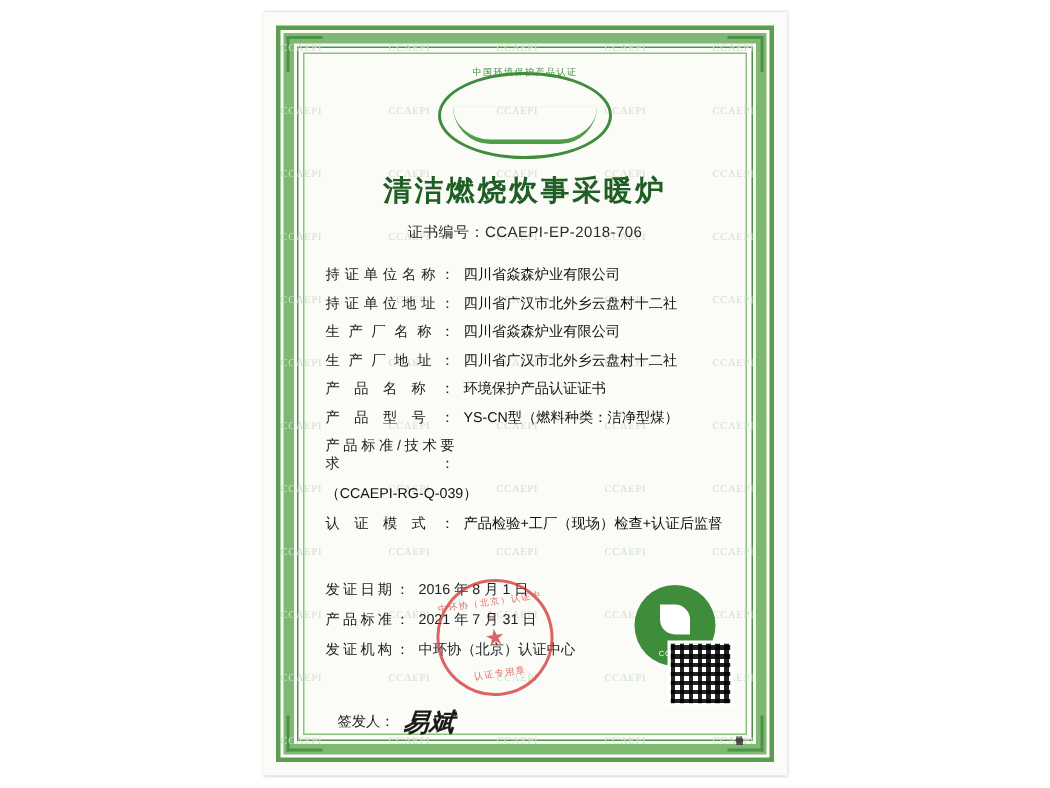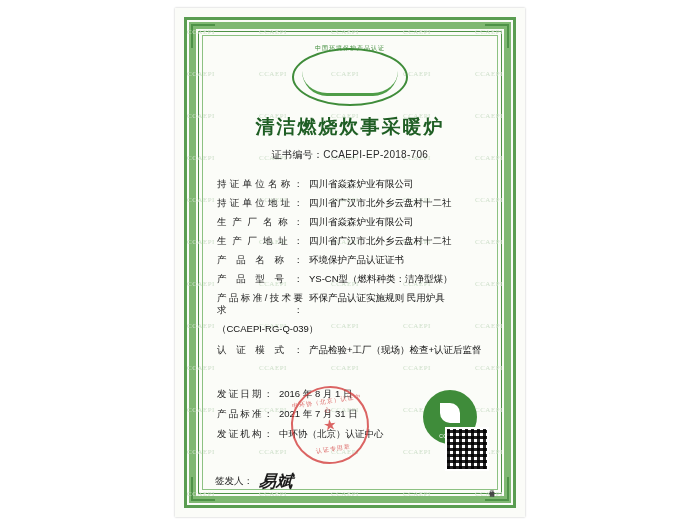--- a/index.html
+++ b/index.html
@@ -223,21 +223,21 @@
   .blabel {
     width: 56px;
     flex: 0 0 56px;
     text-align: justify;
     text-align-last: justify;
   }
   .bvalue { flex: 1; padding-left: 6px; }
 
   .sign-row {
     position: absolute;
-    left: 40px;
+    left: 50px;
     top: 462px;
     font-size: 9.5px;
     color: #1d1d1d;
     display: flex;
     align-items: center;
   }
   .sign-label { margin-right: 6px; }
   .signature {
     font-family: "Liberation Serif", serif;
     font-size: 17px;
@@ -449,21 +449,20 @@
         <div class="row">
           <div class="label">产品名称：</div>
           <div class="value">环境保护产品认证证书</div>
         </div>
         <div class="row">
           <div class="label">产品型号：</div>
           <div class="value">YS-CN型（燃料种类：洁净型煤）</div>
         </div>
         <div class="row">
           <div class="label">产品标准/技术要求：</div>
-          <div class="value">环保产品认证实施规则 民用炉具</div>
         </div>
         <div class="standard-line2">（CCAEPI-RG-Q-039）</div>
         <div class="row" style="margin-top: 8px;">
           <div class="label">认证模式：</div>
           <div class="value">产品检验+工厂（现场）检查+认证后监督</div>
         </div>
       </div>
 
     <div class="bottom" id="bottom-block">
         <div class="brow">

